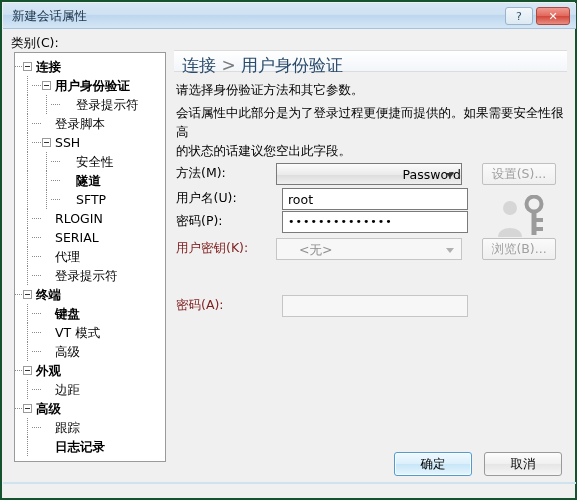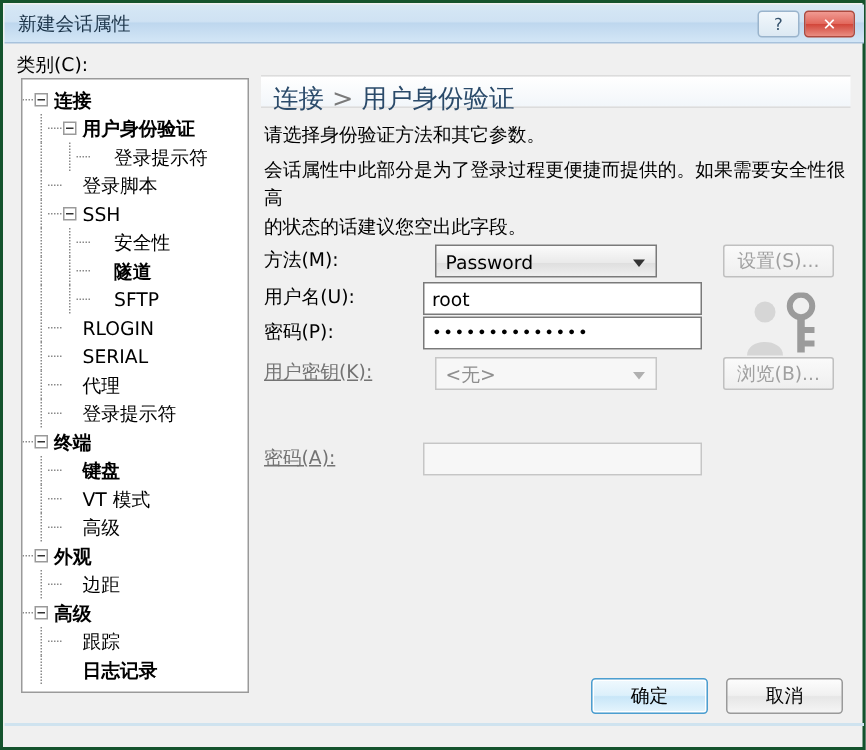--- a/index.html
+++ b/index.html
@@ -105,32 +105,32 @@
     position:absolute;left:174px;top:78px;width:392px;
     font-size:12.5px;color:#000;line-height:19px;
   }
   .desc p{margin:0;}
   .desc .p2{margin-top:4px;}
   
   .row{position:absolute;left:174px;height:22px;}
   .flabel{
     position:absolute;left:0;top:2px;font-size:12.5px;color:#000;white-space:nowrap;
   }
-  .flabel.dim{color:#737373;text-decoration:underline;}
+  .flabel.dim{color:#7f1d1d;}
   .field{
     position:absolute;left:106px;width:186px;height:22px;box-sizing:border-box;
     border:1px solid #7a7a7a;background:#fff;
     font-size:12.5px;color:#000;padding:3px 0 0 5px;
   }
   .field.dim{border-color:#c6c6c6;background:#f7f7f7;color:#9a9a9a;}
   .combo{
-    position:absolute;left:114px;width:148px;height:22px;box-sizing:border-box;
+    position:absolute;left:100px;width:186px;height:22px;box-sizing:border-box;
     border:1px solid #7a7a7a;
     background:linear-gradient(to bottom,#fbfbfb,#eaeaea 55%,#dedede 56%,#efefef);
-    font-size:12.5px;color:#000;padding:3px 0 0 6px;
+    font-size:12.5px;color:#000;padding:3px 0 0 22px;
   }
   .combo.dim{border-color:#c6c6c6;background:#f7f7f7;color:#8f8f8f;}
   .arrow{
     position:absolute;right:7px;top:9px;width:0;height:0;
     border-left:4px solid transparent;border-right:4px solid transparent;
     border-top:5px solid #333;
   }
   .combo.dim .arrow{border-top-color:#b0b0b0;}
   .pwdots{letter-spacing:1px;font-size:11px;}
   .sbtn{
@@ -217,21 +217,21 @@
     <span class="sep">&gt;</span>
     <span>用户身份验证</span>
   </div>
 
   <div class="desc">
     <p>请选择身份验证方法和其它参数。</p>
     <p class="p2">会话属性中此部分是为了登录过程更便捷而提供的。如果需要安全性很高</p>
     <p>的状态的话建议您空出此字段。</p>
   </div>
 
-  <div class="row" style="top:161px;width:392px;">
+  <div class="row" style="top:161px;width:392px;text-align:right;">
     <span class="flabel">方法(M):</span>
     <div class="combo">
       <span>Password</span>
       <span class="arrow"></span>
     </div>
   </div>
 
   <div class="row" style="top:186px;width:392px;">
     <span class="flabel">用户名(U):</span>
     <div class="field">root</div>

